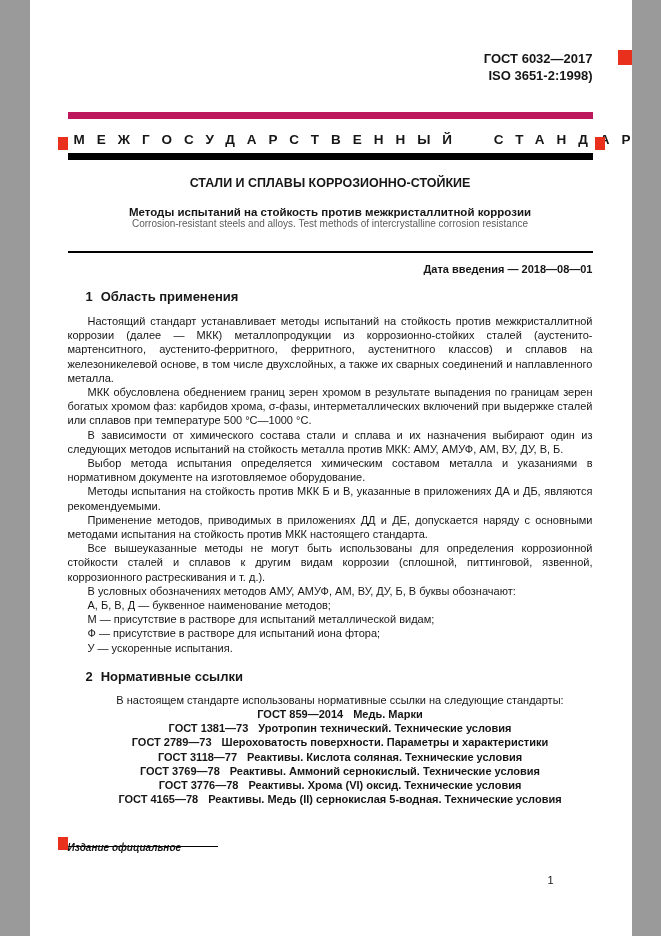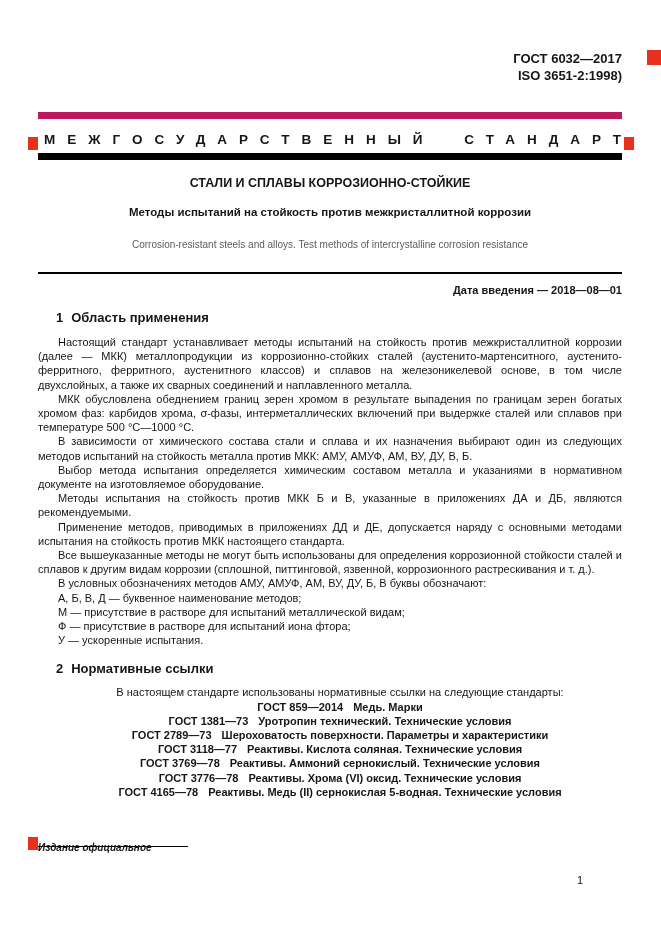--- a/index.html
+++ b/index.html
@@ -1,21 +1,21 @@
 <!DOCTYPE html>
 <html><head>
 <meta charset="utf-8">
 <style>
   * { margin: 0; padding: 0; box-sizing: border-box; }
   html, body { background: #9a9a9a; }
   body { font-family: "Liberation Sans", sans-serif; }
 
   .page {
     position: relative;
-    width: 661px;
+    width: 602px;
     height: 936px;
     margin: 0 auto;
     background: #ffffff;
     color: #161616;
     overflow: hidden;
   }
 
   .inner { padding: 50px 39px 0 38px; }
 
   
@@ -43,21 +43,21 @@
     font-weight: bold;
     font-size: 13.5px;
     letter-spacing: 12px;
     word-spacing: 14px;
     white-space: nowrap;
     line-height: 18px;
   }
 
   .title-main  { margin-top: 16px; text-align: center; font-weight: bold; font-size: 12.5px; }
   .title-sub   { margin-top: 16px; text-align: center; font-weight: bold; font-size: 11.5px; }
-  .title-en    { margin-top: 21px; text-align: center; font-size: 10px; color: #5c5c5c; }
+  .title-en    { text-align: center; font-size: 10px; color: #5c5c5c; }
 
   .rule { margin-top: 22px; border-top: 2px solid #000; }
 
   .intro-date { margin-top: 10px; text-align: right; font-weight: bold; font-size: 11px; }
 
   .sec-heading {
     margin-top: 14px;
     padding-left: 18px;
     font-weight: bold;
     font-size: 13px;

